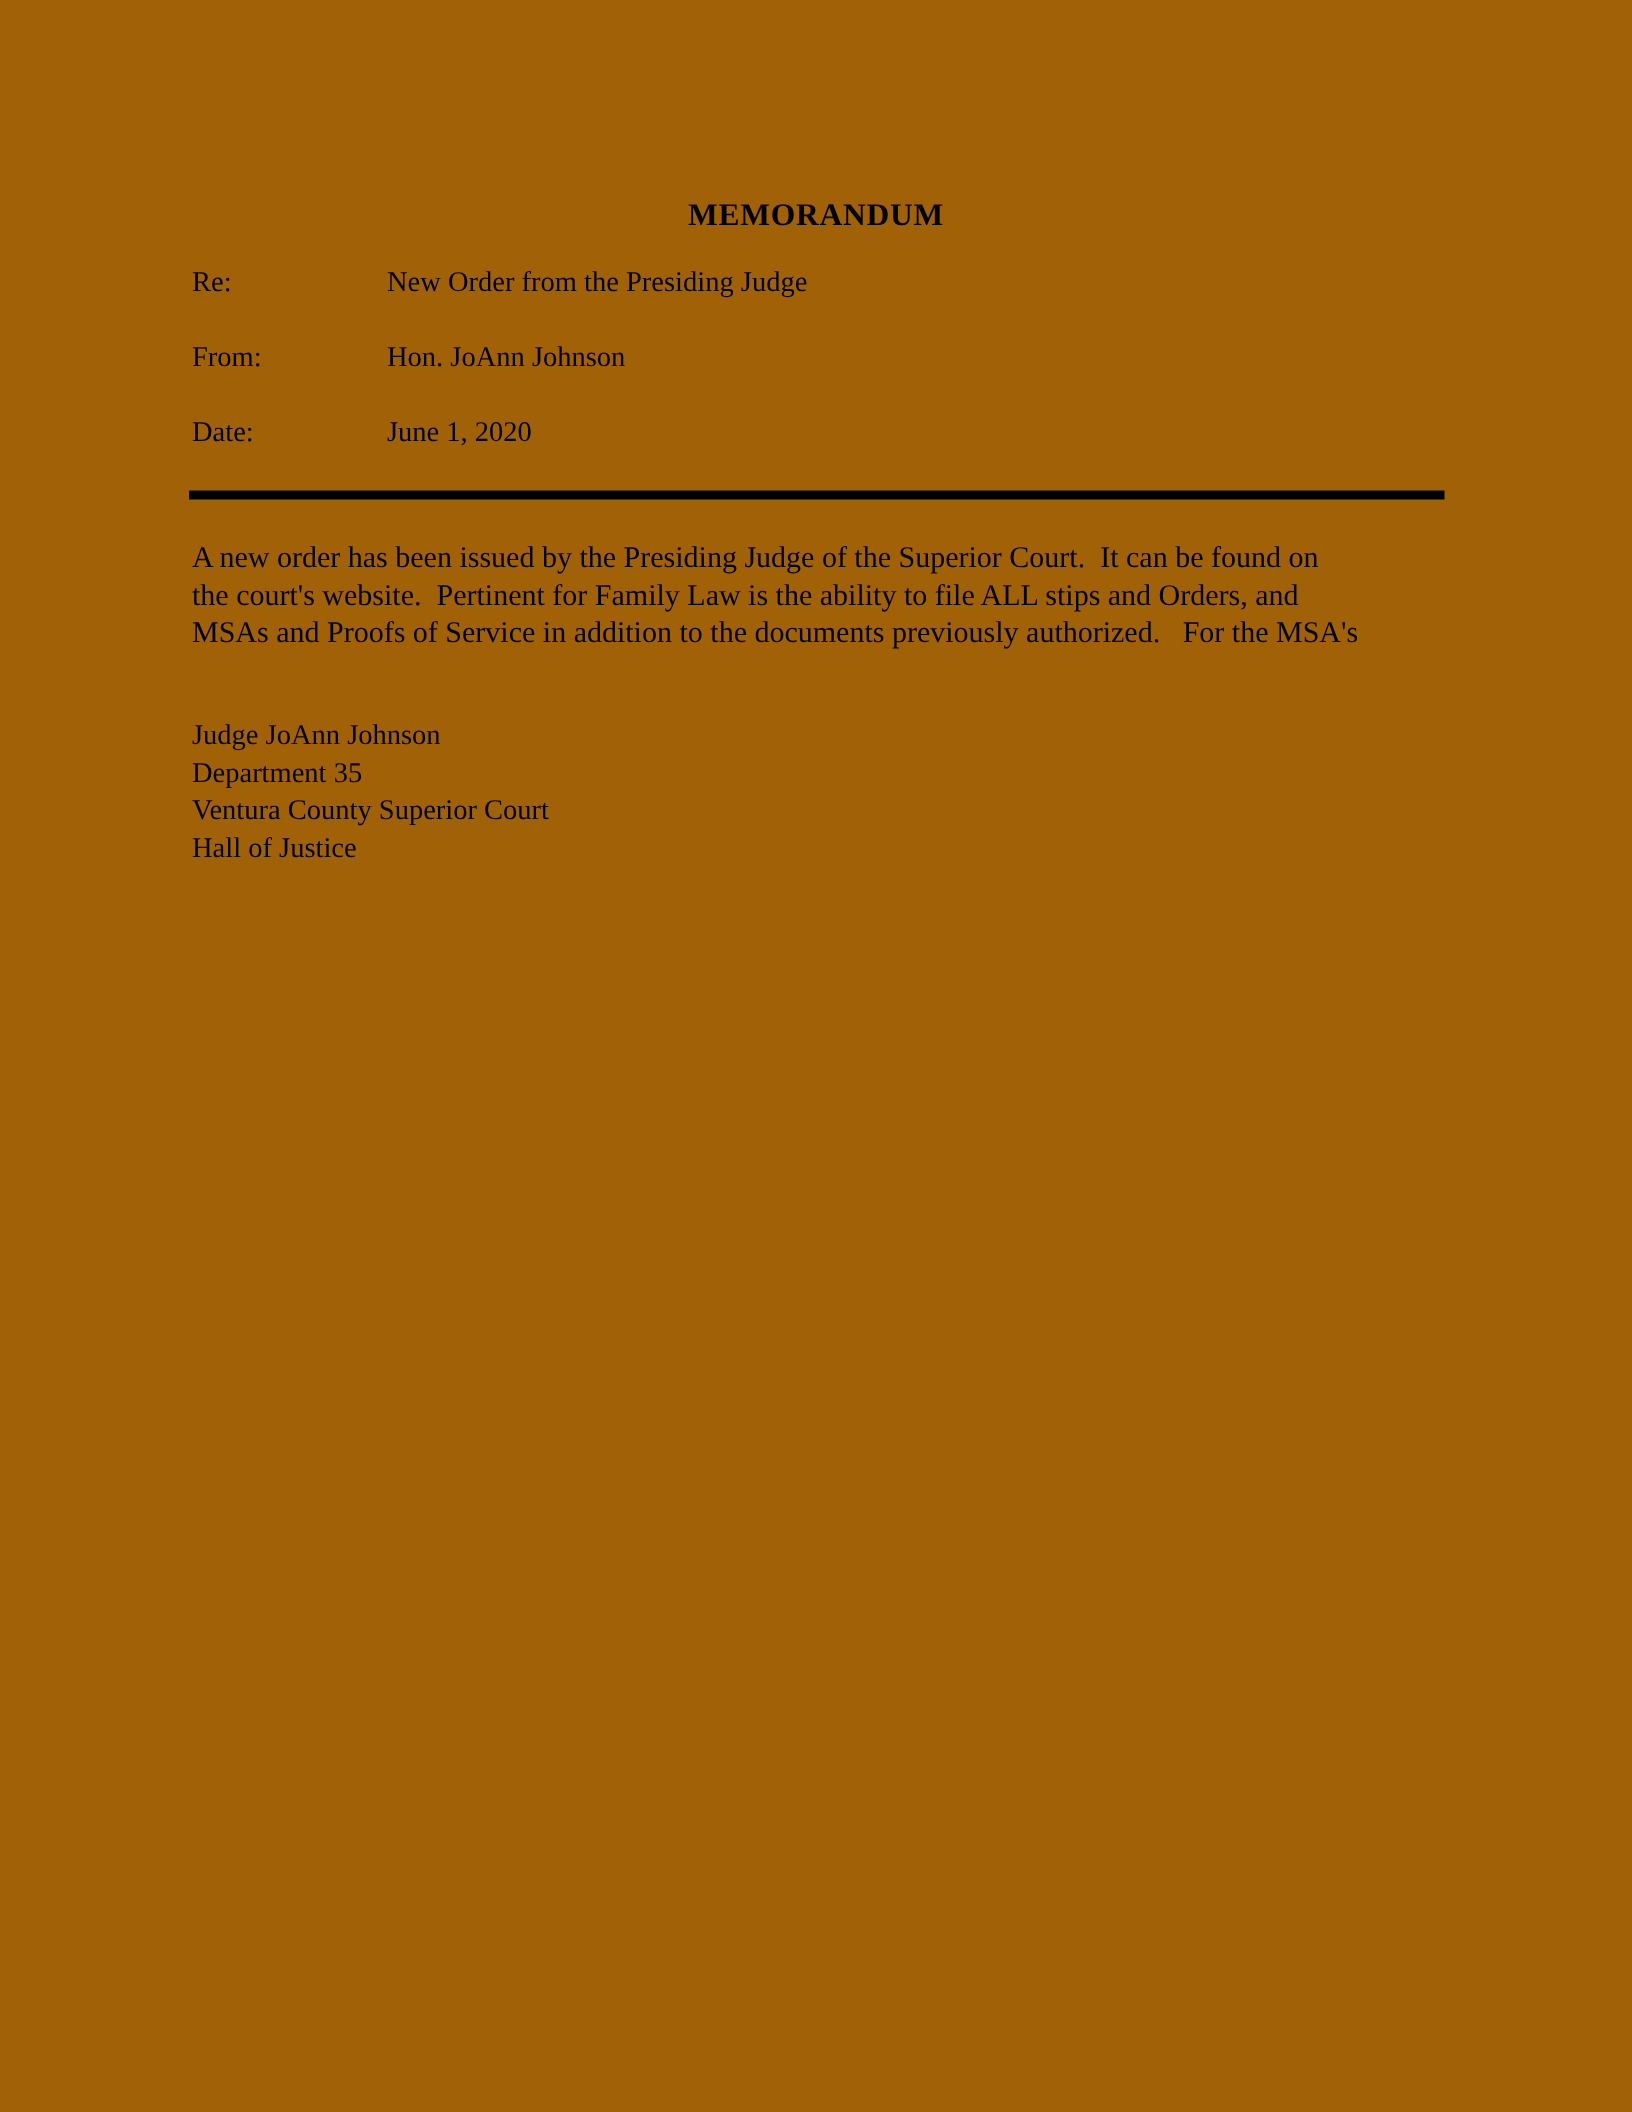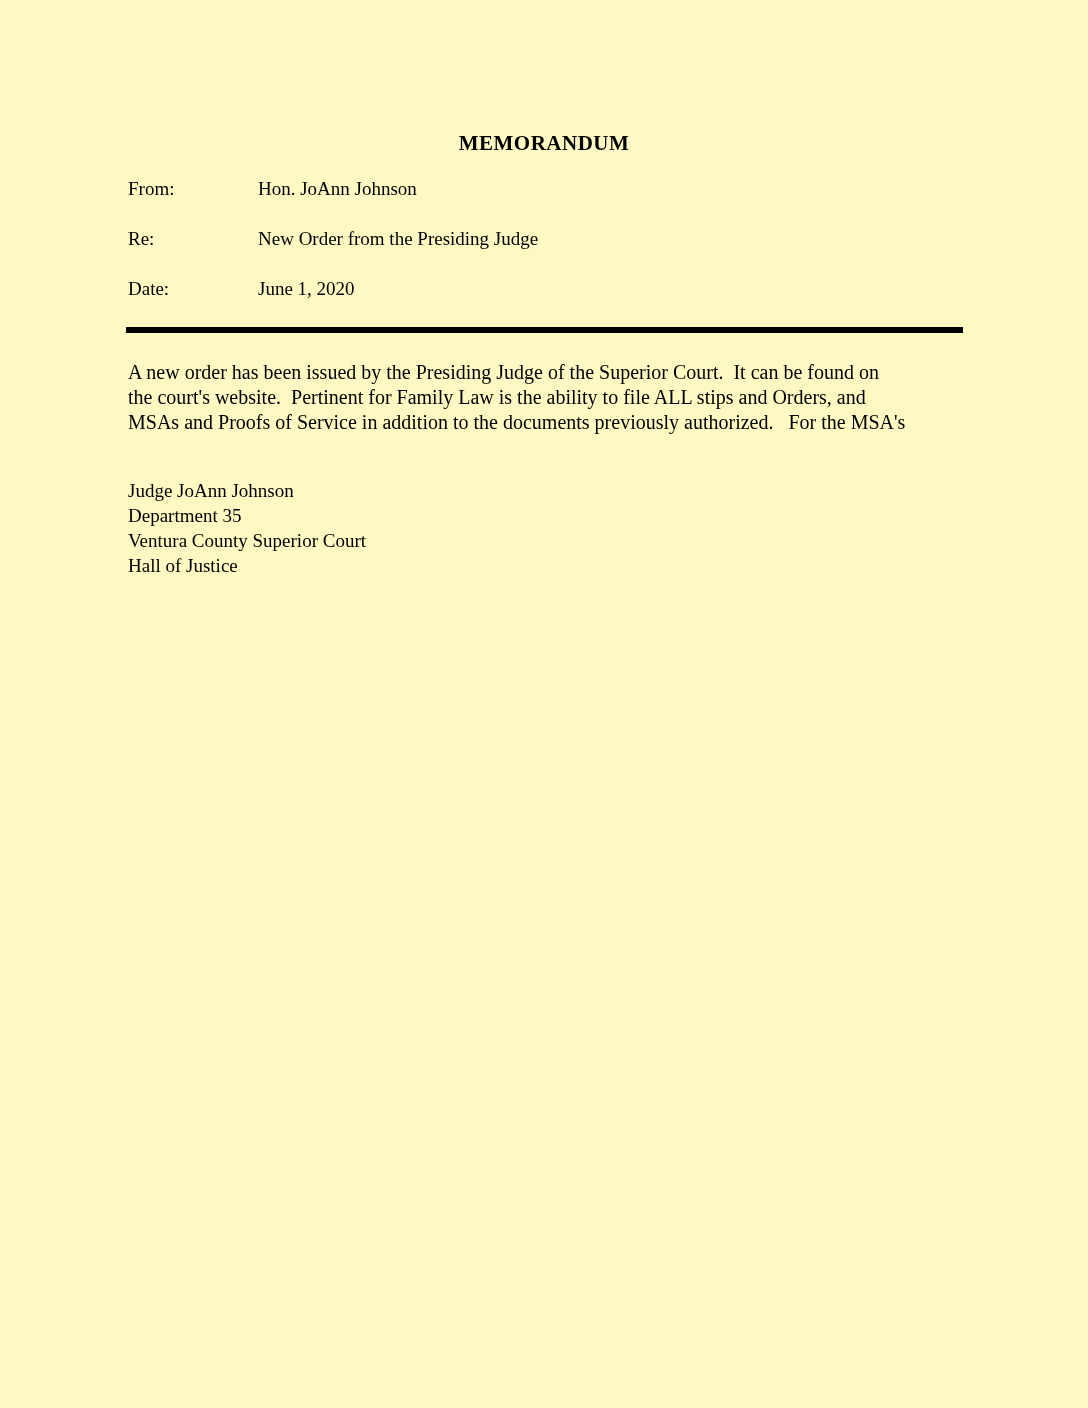--- a/index.html
+++ b/index.html
@@ -4,21 +4,21 @@
 <style>
   html, body {
     margin: 0;
     padding: 0;
     background: #ffffff;
   }
   .page {
     position: relative;
     width: 1088px;
     height: 1408px;
-    background: #fef9c3;
+    background: #a16207;
     color: #000000;
     font-family: "Liberation Serif", "DejaVu Serif", serif;
     overflow: hidden;
   }
   .title {
     position: absolute;
     top: 131px;
     left: 0;
     width: 100%;
     text-align: center;
@@ -75,26 +75,26 @@
 </style>
 </head>
 <body>
 
 <div class="page">
 
   <div class="title">MEMORANDUM</div>
 
   <div class="meta-block">
     <div class="meta-row">
+      <span class="meta-label">Re:</span>
+      <span class="meta-value">New Order from the Presiding Judge</span>
+    </div>
+    <div class="meta-row">
       <span class="meta-label">From:</span>
       <span class="meta-value">Hon. JoAnn Johnson</span>
-    </div>
-    <div class="meta-row">
-      <span class="meta-label">Re:</span>
-      <span class="meta-value">New Order from the Presiding Judge</span>
     </div>
     <div class="meta-row">
       <span class="meta-label">Date:</span>
       <span class="meta-value">June 1, 2020</span>
     </div>
   </div>
 
   <div class="rule"></div>
 
   <div class="body-block">

